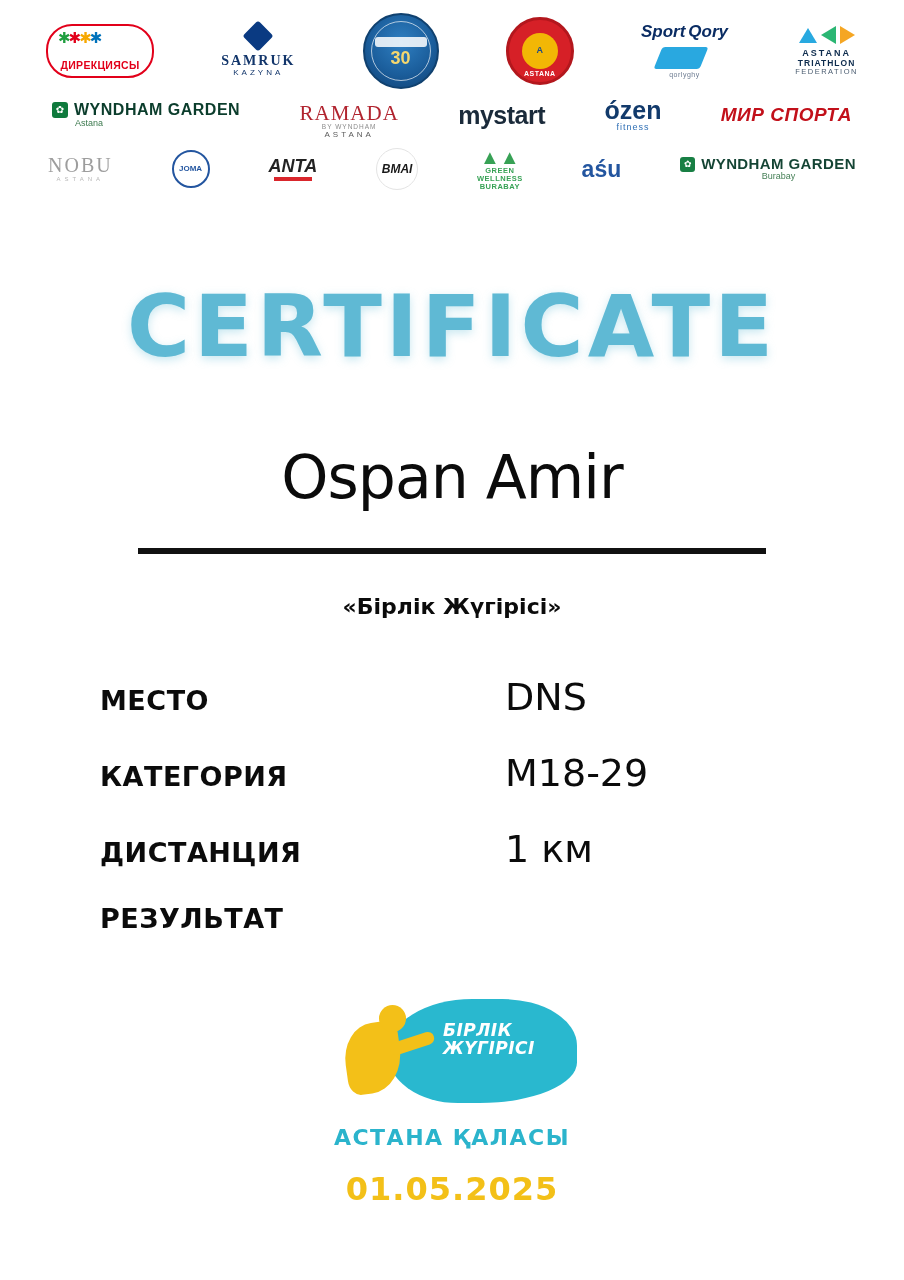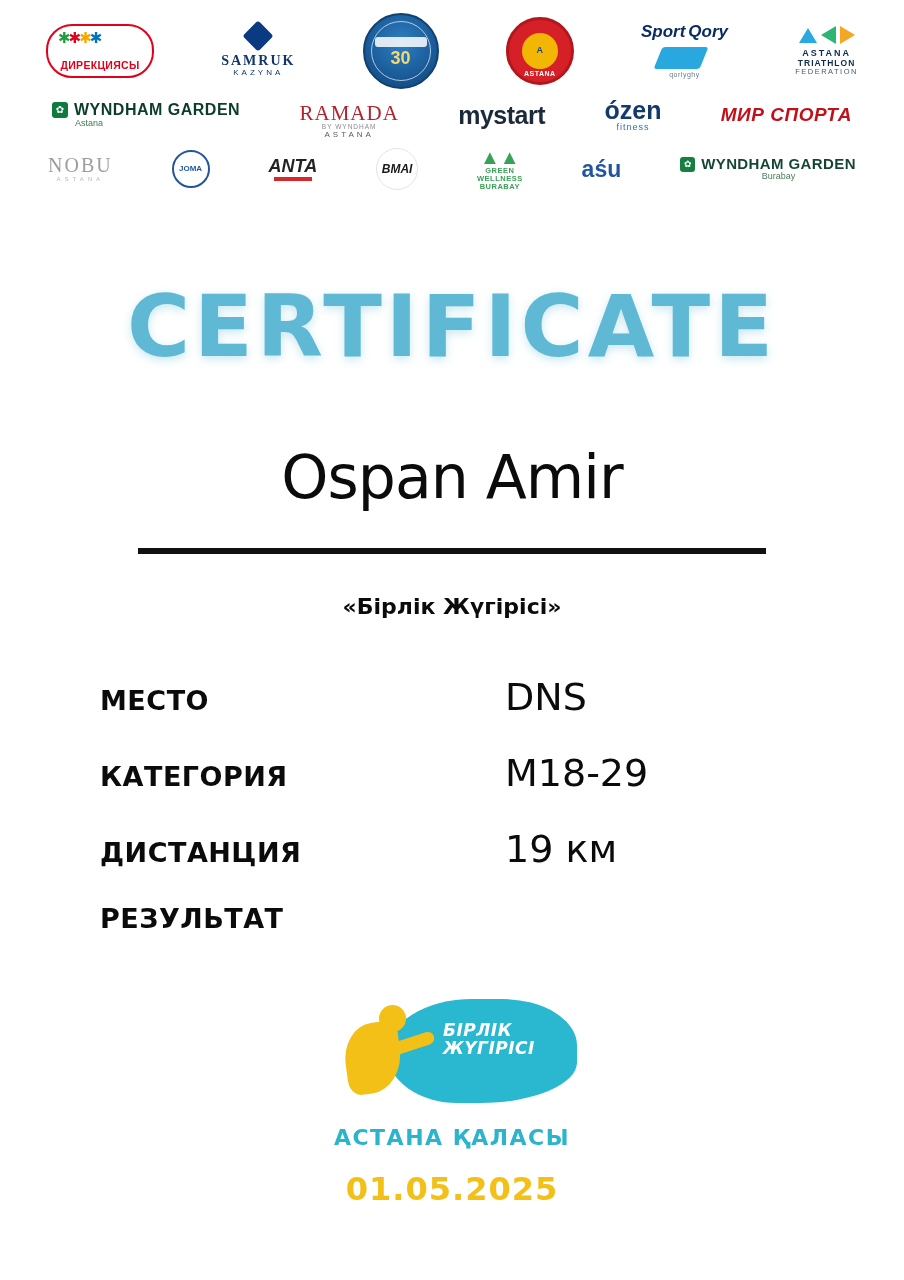--- a/index.html
+++ b/index.html
@@ -454,21 +454,21 @@
     <div class="result-row">
       <div class="result-label">МЕСТО</div>
       <div class="result-value">DNS</div>
     </div>
     <div class="result-row">
       <div class="result-label">КАТЕГОРИЯ</div>
       <div class="result-value">M18-29</div>
     </div>
     <div class="result-row">
       <div class="result-label">ДИСТАНЦИЯ</div>
-      <div class="result-value">19 км</div>
+      <div class="result-value">1 км</div>
     </div>
     <div class="result-row">
       <div class="result-label">РЕЗУЛЬТАТ</div>
       <div class="result-value"></div>
     </div>
   </div>
 
   <div class="emblem-wrap">
     <div class="emblem">
       <div class="map"></div>

